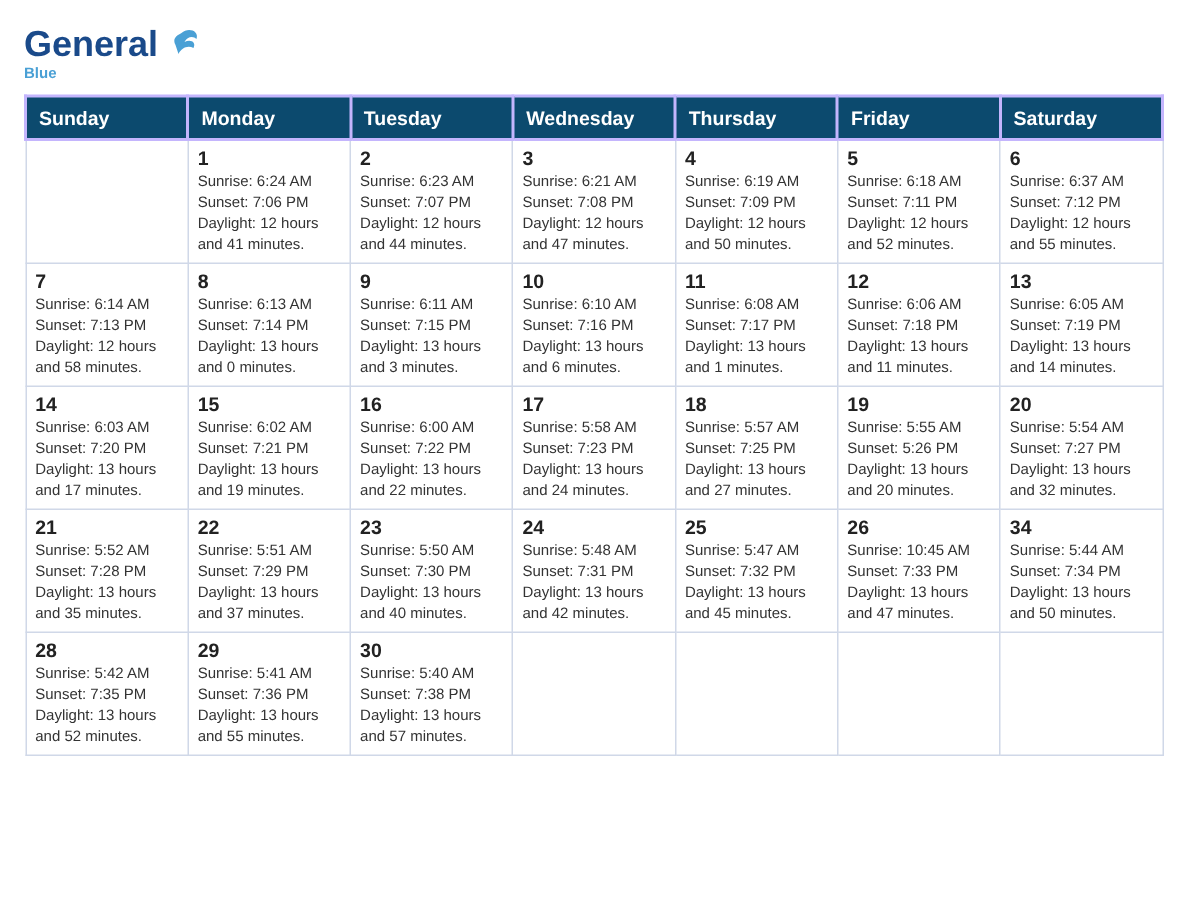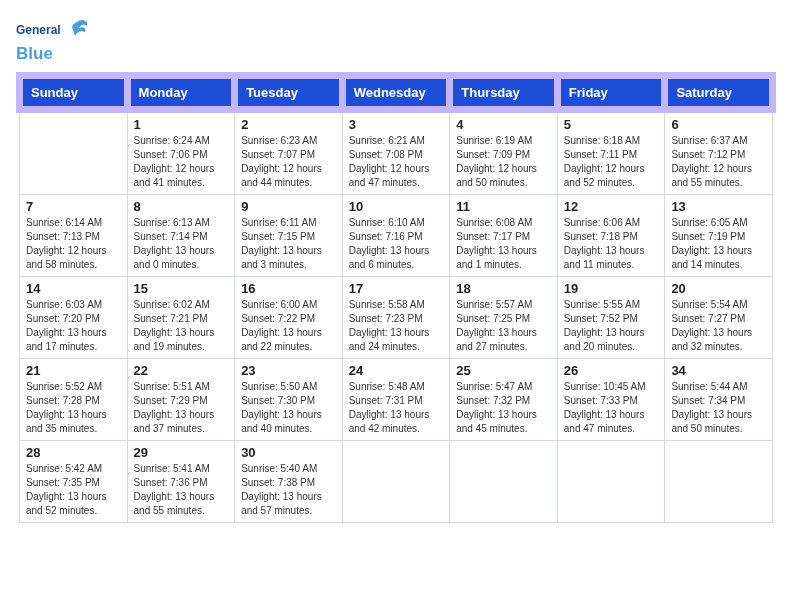--- a/index.html
+++ b/index.html
@@ -15,27 +15,27 @@
       align-items: flex-start;
       justify-content: space-between;
       margin-bottom: 4px;
     }
     .logo {
       display: flex;
       flex-direction: column;
       align-items: flex-start;
     }
     .logo-text {
-      font-size: 12px;
+      font-size: 24px;
       font-weight: bold;
       color: #1a4a8a;
       line-height: 1;
     }
     .logo-blue {
-      font-size: 17px;
+      font-size: 10px;
       color: #4aa0d5;
       font-weight: bold;
     }
     .title-area {
       text-align: right;
     }
     .calendar-title {
       font-size: 36px;
       font-weight: bold;
       color: #1a4a8a;
@@ -43,26 +43,26 @@
     .calendar-subtitle {
       font-size: 16px;
       color: #333;
     }
     .calendar {
       width: 100%;
       border-collapse: collapse;
       margin-top: 8px;
     }
     .calendar th {
-      background: #1d4ed8;
+      background: #0c4a6e;
       color: #fff;
       text-align: left;
       padding: 6px 8px;
       font-size: 13px;
-      border: 7px solid #c4b5fd;
+      border: 2px solid #c4b5fd;
     }
     .calendar td {
       vertical-align: top;
       border: 1px solid #d0d8e8;
       padding: 4px 6px;
       width: calc(100% / 7);
       min-height: 80px;
       background: #fff;
     }
     .day-number {
@@ -241,21 +241,21 @@
         <td>
           <span class="day-number">18</span>
           <div class="day-info">Sunrise: 5:57 AM</div>
           <div class="day-info">Sunset: 7:25 PM</div>
           <div class="day-info">Daylight: 13 hours</div>
           <div class="day-info">and 27 minutes.</div>
         </td>
         <td>
           <span class="day-number">19</span>
           <div class="day-info">Sunrise: 5:55 AM</div>
-          <div class="day-info">Sunset: 7:52 PM</div>
+          <div class="day-info">Sunset: 5:26 PM</div>
           <div class="day-info">Daylight: 13 hours</div>
           <div class="day-info">and 20 minutes.</div>
         </td>
         <td>
           <span class="day-number">20</span>
           <div class="day-info">Sunrise: 5:54 AM</div>
           <div class="day-info">Sunset: 7:27 PM</div>
           <div class="day-info">Daylight: 13 hours</div>
           <div class="day-info">and 32 minutes.</div>
         </td>

